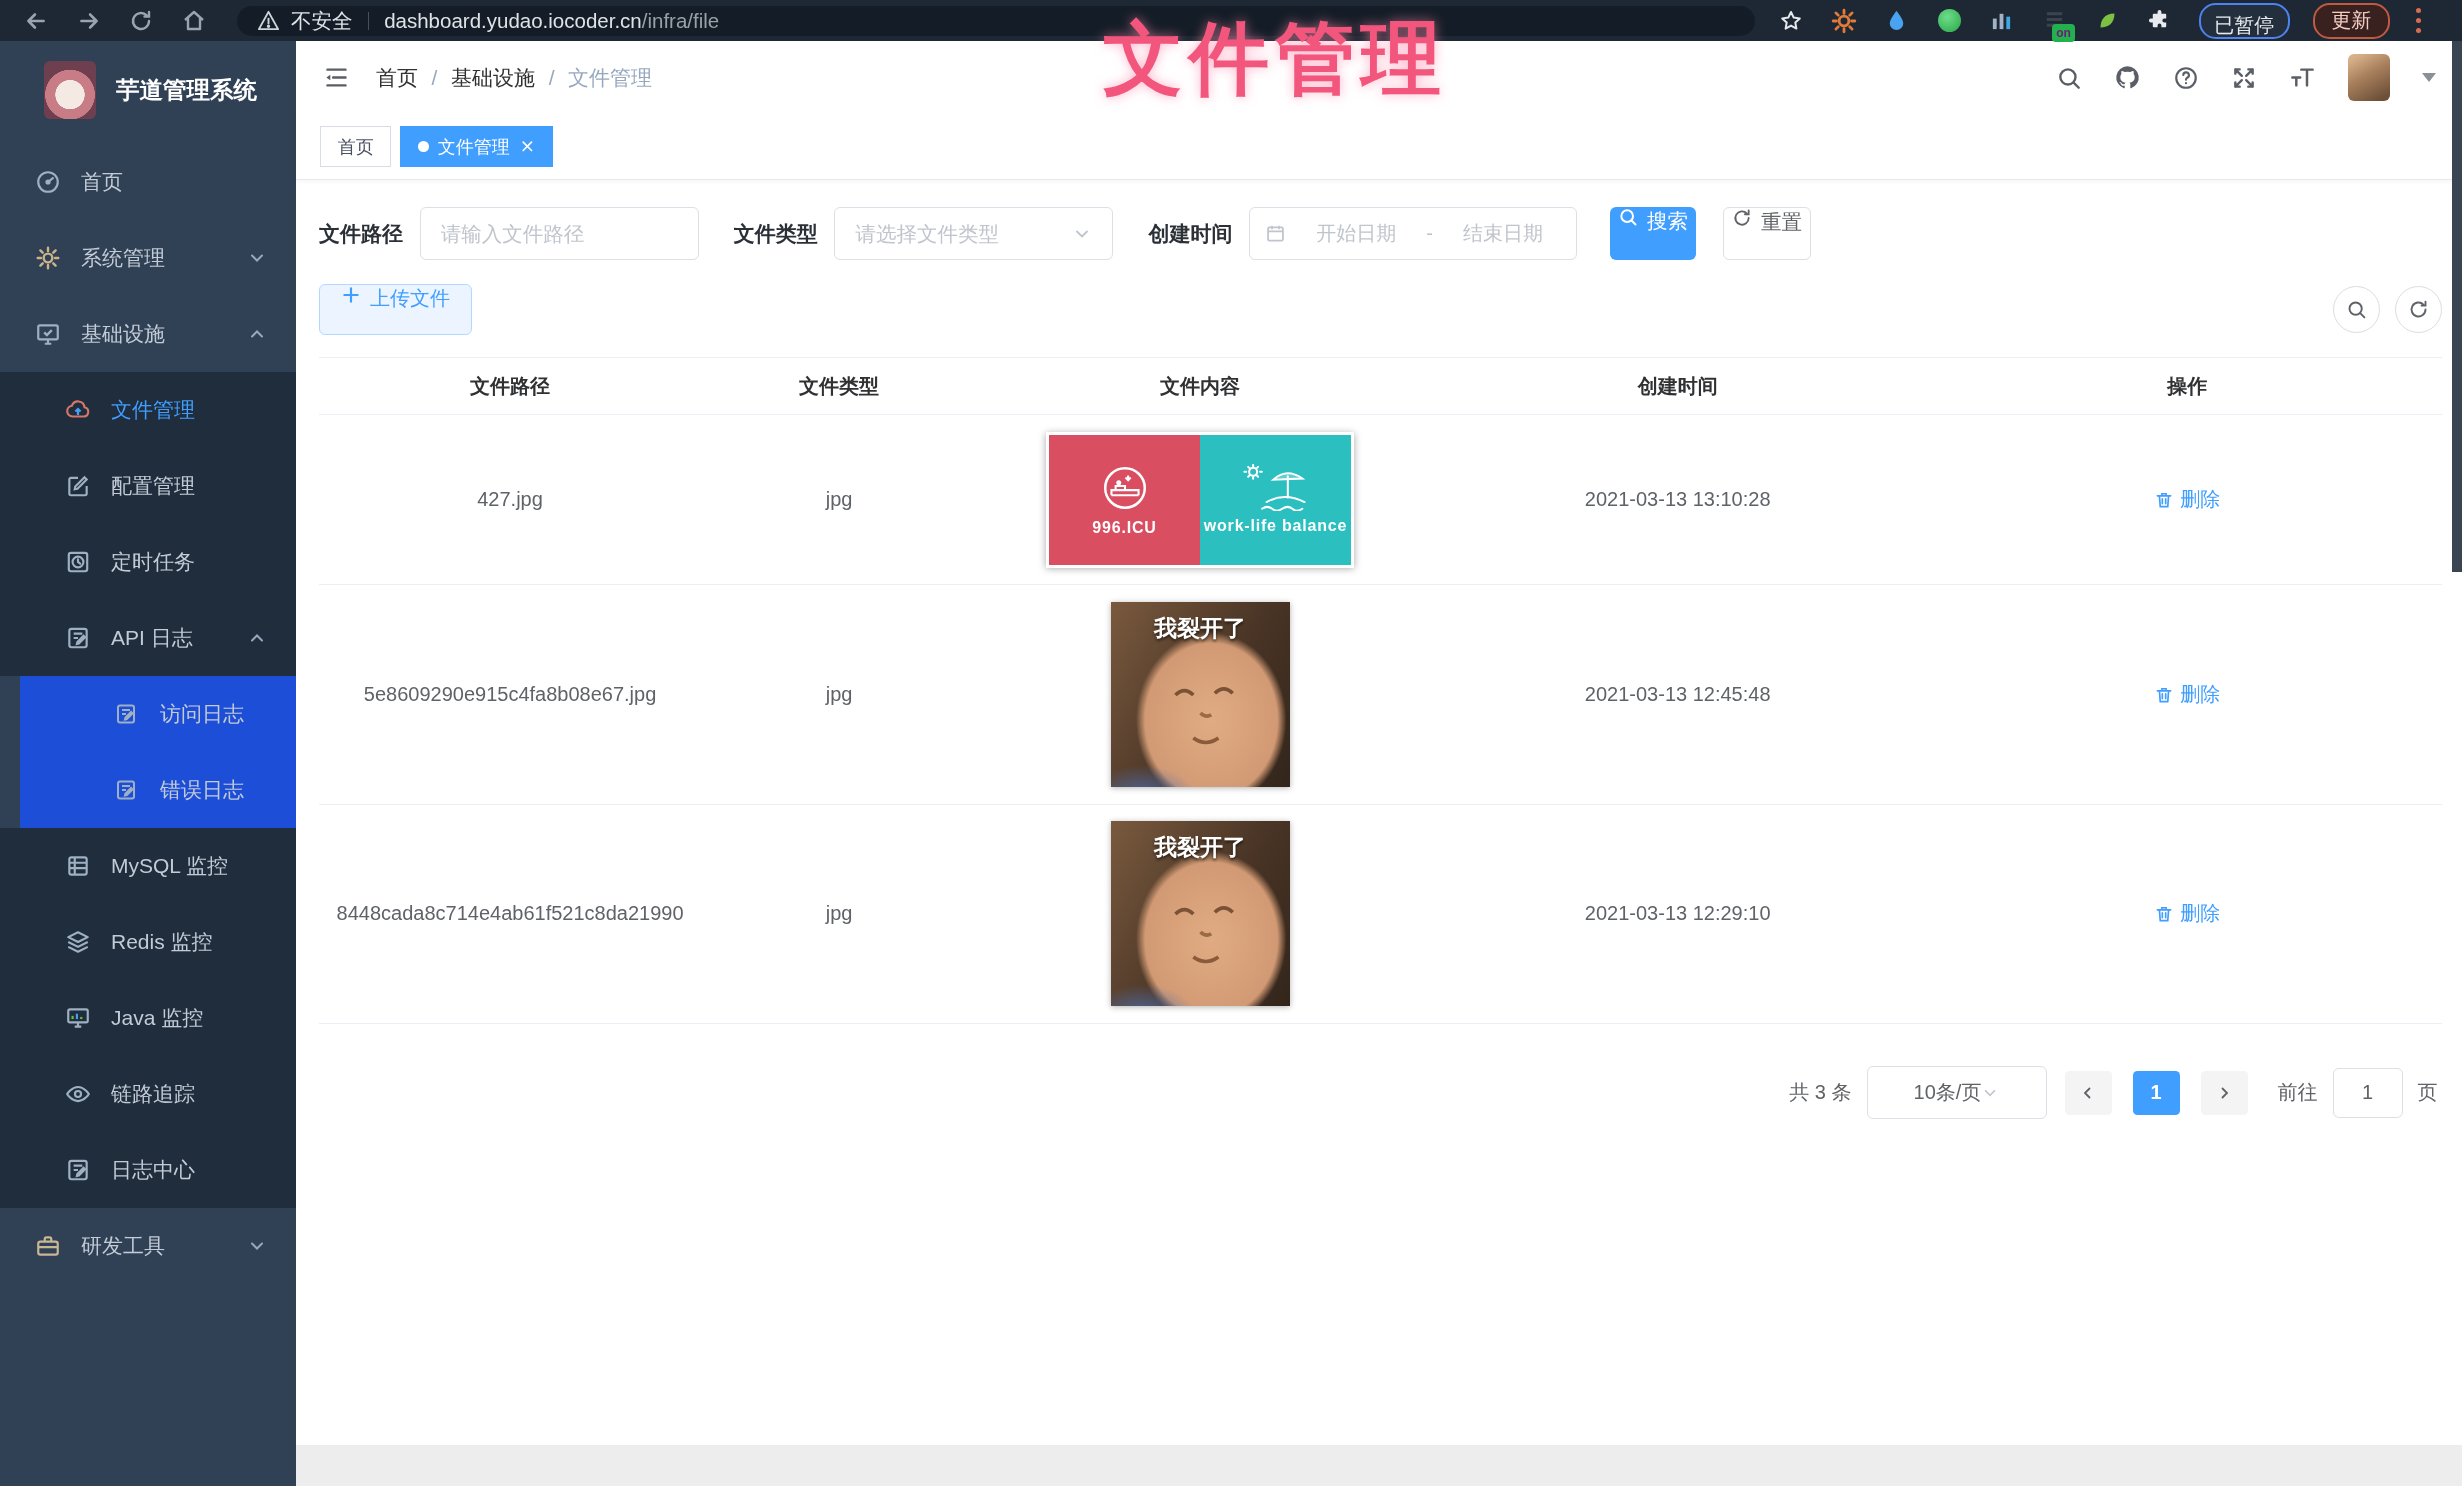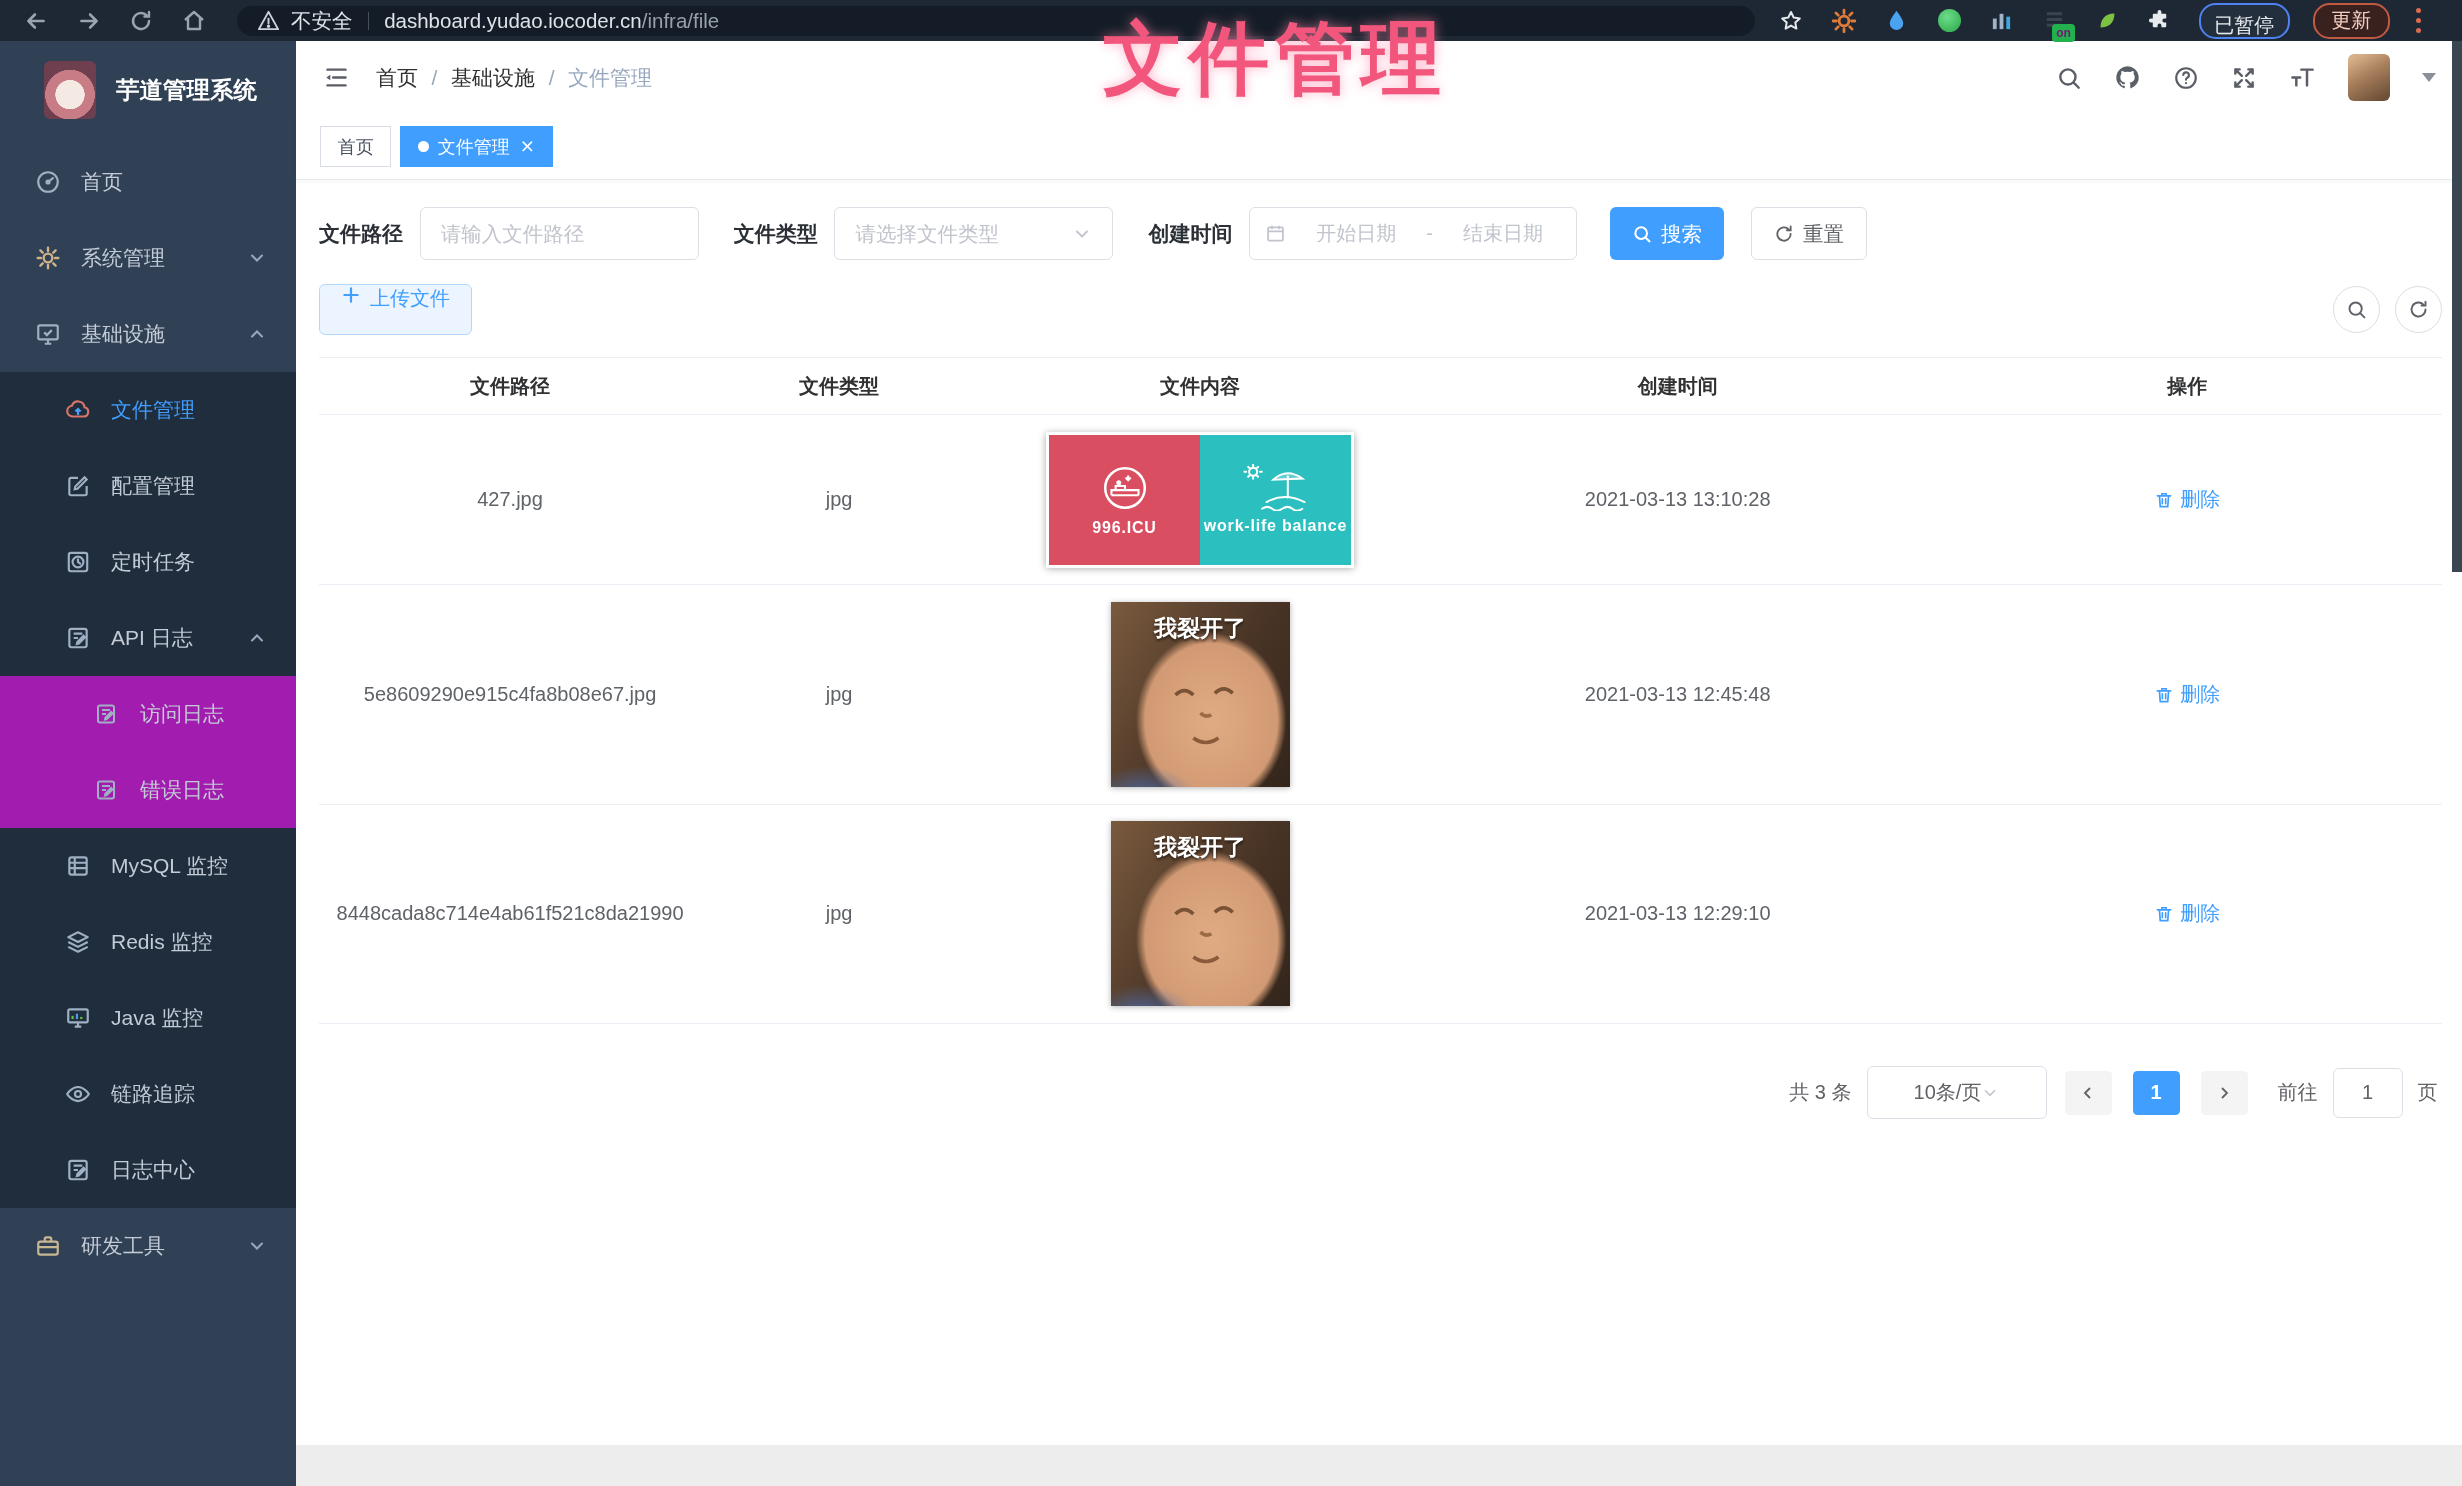--- a/index.html
+++ b/index.html
@@ -34,21 +34,21 @@
   .sidebar{position:absolute;top:41px;left:0;width:296px;height:1446px;background:#304156;}
   .logo-row{height:97px;display:flex;align-items:center;padding-left:44px;gap:20px;}
   .logo-img{width:52px;height:58px;border-radius:6px;
     background:radial-gradient(circle at 50% 58%,#f5e9e4 0 34%,#c77c86 35% 58%,#6e3f4e 59% 100%);}
   .app-title{font-size:23.5px;font-weight:700;color:#fff;}
   .menu{margin-top:6px;}
   .mi{position:relative;height:76px;display:flex;align-items:center;gap:20px;
     padding-left:35px;color:#c3cbd6;font-size:21px;cursor:pointer;}
   .mi .mi-icon{width:26px;color:#9fb0c3;}
   .sub{background:#1f2d3d;padding-left:65px;}
-  .sub2{background:#a21caf;padding-left:94px;}
+  .sub2{background:#1d4ed8;padding-left:94px;margin-left:20px;}
   .mi.active{color:#409eff;}
   .chev{position:absolute;right:29px;color:#97a8be;}
   .chev.up{transform:rotate(180deg);}
 
   
   .main{position:absolute;top:41px;left:296px;width:2167px;height:1446px;background:#fff;}
   .navbar{height:73px;display:flex;align-items:center;padding:0 27px;}
   .hamburger{color:#5a5e66;margin-right:26px;}
   .crumbs{display:flex;align-items:center;gap:13.6px;font-size:21px;color:#303133;font-weight:500;}
   .crumb-sep{color:#97a8be;font-weight:400;}
@@ -76,22 +76,22 @@
     font-size:20.5px;color:#606266;padding:0 20px;outline:none;
     font-family:"Liberation Sans","DejaVu Sans",sans-serif;}
   .finput::placeholder{color:#c0c4cc;}
   .w-input{width:279px;margin-right:35px;}
   .fselect{width:279px;height:53px;box-sizing:border-box;border:1.5px solid #dcdfe6;border-radius:6px;
     display:flex;align-items:center;padding:0 20px;color:#c0c4cc;font-size:20.5px;margin-right:35px;background:#fff;}
   .fselect .sp{flex:1;}
   .fdate{width:328px;height:53px;box-sizing:border-box;border:1.5px solid #dcdfe6;border-radius:6px;
     display:flex;align-items:center;gap:12px;padding:0 15px;color:#c0c4cc;font-size:20px;margin-right:33px;background:#fff;}
   .fdate .dsep{color:#c0c4cc;}
-  .btn{height:53px;border-radius:6px;display:flex;align-items:center;gap:9px;font-size:20.5px;
-    padding:0 22px;cursor:pointer;box-sizing:border-box;}
+  .btn{height:53px;border-radius:6px;display:flex;align-items:flex-start;gap:9px;font-size:20.5px;
+    padding:0 8px;cursor:pointer;box-sizing:border-box;}
   .btn-primary{background:#409eff;color:#fff;}
   .btn-default{background:#fff;border:1.5px solid #dcdfe6;color:#606266;margin-left:27px;}
 
   
   .toolbar{margin-top:24px;position:relative;height:50px;}
   .btn-upload{position:absolute;left:0;top:0;height:49px;background:#ecf5ff;border:1.5px solid #b3d8ff;
     color:#409eff;border-radius:6px;display:flex;align-items:flex-start;gap:9px;font-size:20px;padding:0 21px;}
   .circ{position:absolute;top:1.5px;width:45px;height:45px;border-radius:50%;border:1.5px solid #dcdde0;
     background:#fff;display:flex;align-items:center;justify-content:center;color:#5f6369;}
   .circ.c1{right:62px;} .circ.c2{right:0;}

